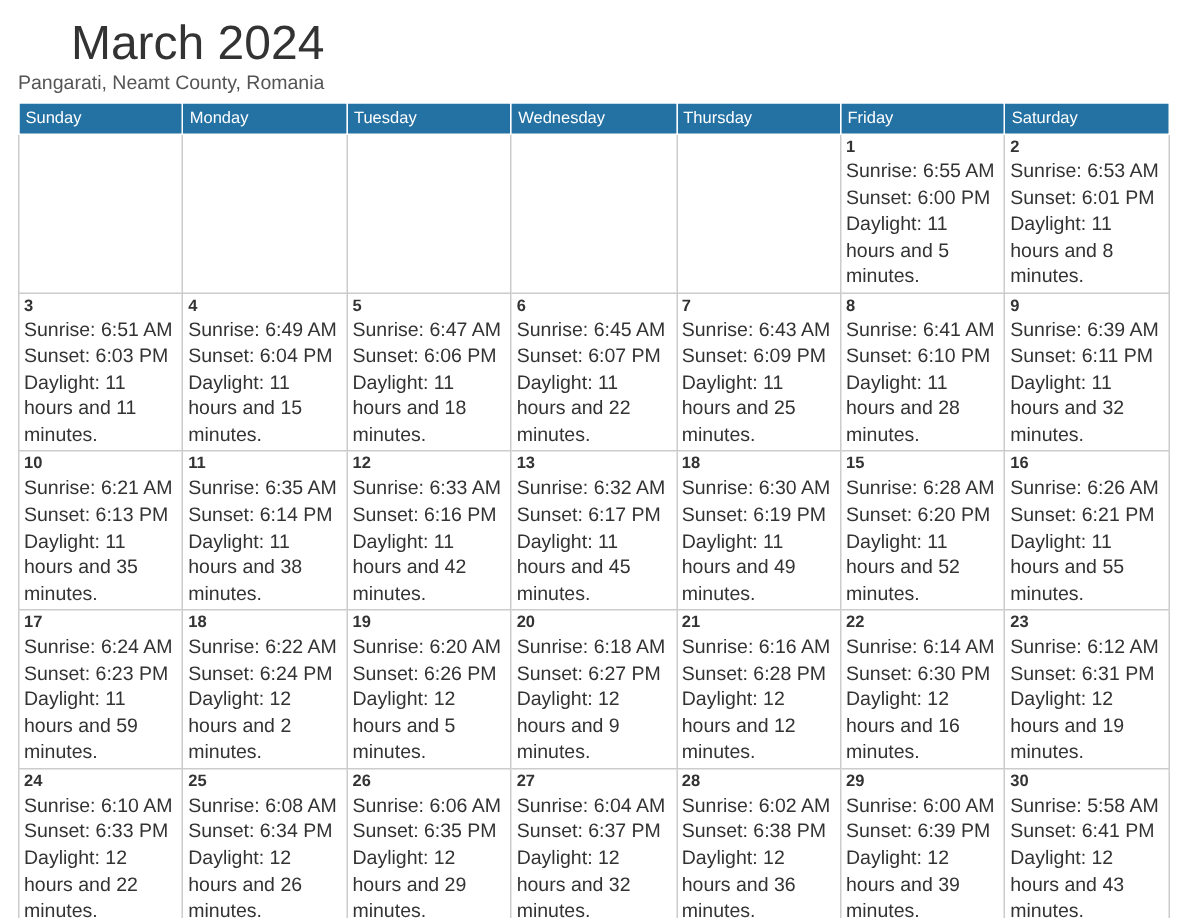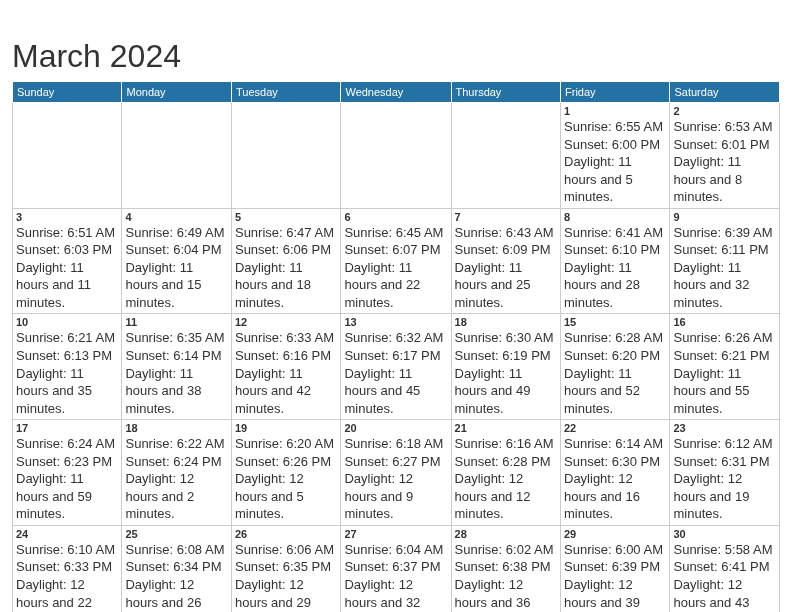--- a/index.html
+++ b/index.html
@@ -26,21 +26,20 @@
       align-items: center;
       gap: 4px;
     }
     .title-block {
       text-align: right;
     }
     .title-month {
       font-size: 32px;
       color: #333;
       font-weight: normal;
-      margin-top: 28px;
     }
     .title-location {
       font-size: 13px;
       color: #555;
     }
     .calendar {
       width: 100%;
       border-collapse: collapse;
       padding-left: 17px;
     }
@@ -81,20 +80,21 @@
       height: 60px;
     }
   </style>
 </head>
 <body>
 
 <div class="page">
   <div class="header">
     <div class="title-block">
       <div class="title-month">March 2024</div>
+      <div class="title-location">Pangarati, Neamt County, Romania</div>
     </div>
   </div>
 
   <table class="calendar">
     <thead>
       <tr>
         <th>Sunday</th>
         <th>Monday</th>
         <th>Tuesday</th>
         <th>Wednesday</th>

